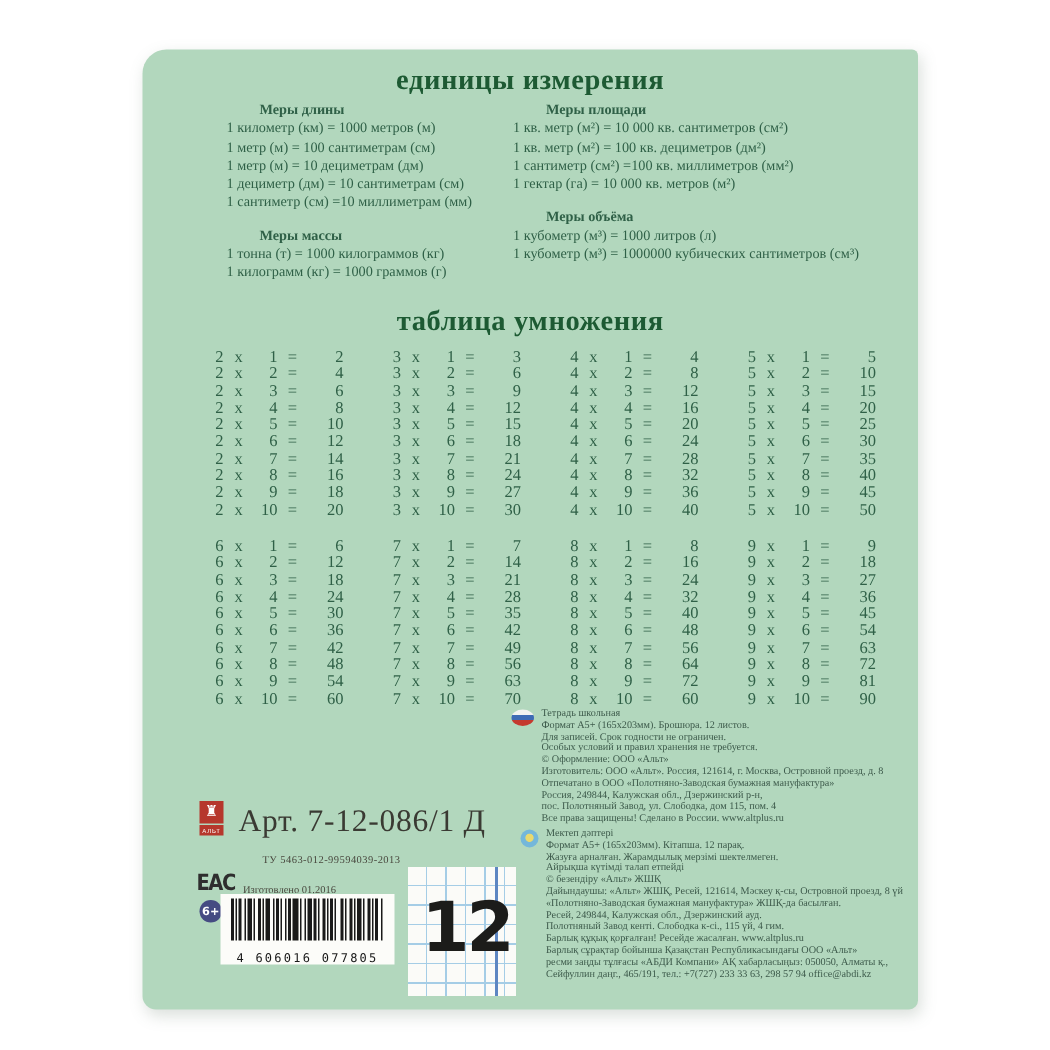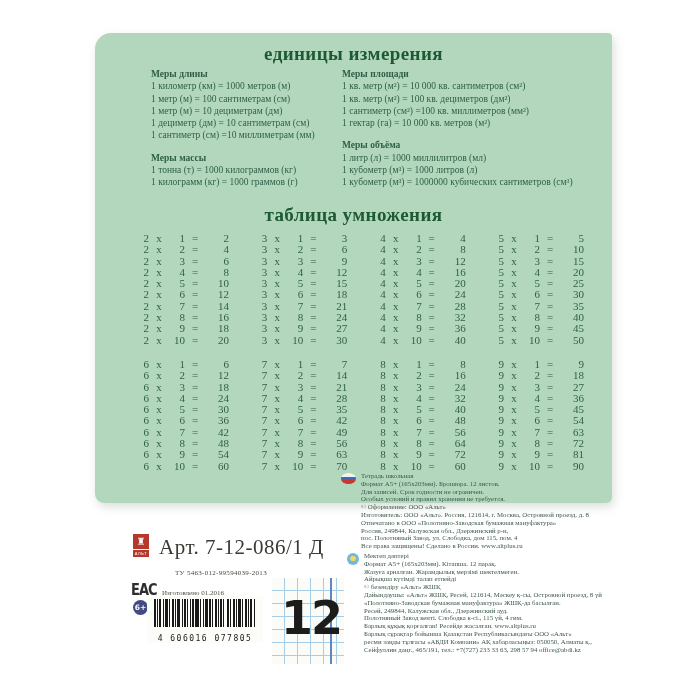--- a/index.html
+++ b/index.html
@@ -1,39 +1,39 @@
 <!DOCTYPE html>
 <html style="--card-green: #b2d7bd; --heading-green: #1d5a33; --text-green: #2f6047; --footer-text: #3d5a4b; --logo-red: #b6372c; --age-badge-blue: #454b82; --grid-blue: #a5cde6; --margin-line-blue: #5d86c2; --barcode-ink: #191919; --art-ink: #3a3a33;"><head>
 <meta charset="utf-8">
 <style>
   html,body { margin:0; padding:0; background:#ffffff; }
   .stage {
     position:relative; width:700px; height:700px; background:#ffffff;
     overflow:hidden; font-family:"Liberation Serif", serif;
   }
   .card {
-    position:absolute; left:95px; top:33px; width:517px; height:470px;
+    position:absolute; left:95px; top:33px; width:517px; height:640px;
     background:var(--card-green,#b2d7bd);
     border-radius:16px 4px 6px 9px;
     box-shadow: 2px 4px 10px rgba(110,130,115,0.25);
   }
   .section-title {
     position:absolute; left:0; width:100%; text-align:center;
     font-weight:bold; font-size:19px; letter-spacing:0.4px;
     color:var(--heading-green,#1d5a33);
   }
   .units-title { top:10px; }
   .mult-title { top:171px; }
 
   .units-col { position:absolute; top:35px; font-size:9.5px; line-height:12.3px;
     color:var(--text-green,#2f6047); }
   .units-col.left  { left:56px;  width:190px; }
   .units-col.right { left:247px; width:250px; }
   .unit-group + .unit-group { margin-top:10px; }
-  .unit-heading { font-weight:bold; }
+  .unit-heading { font-weight:bold;margin-left:22px; }
 
   .mult-tables {
     position:absolute; left:42px; right:28px; top:200px;
     display:grid; grid-template-columns:repeat(4,auto);
     justify-content:space-between; row-gap:13px;
     color:var(--text-green,#2f6047); font-size:11px;
   }
   .mult-row { display:flex; line-height:11.3px; }
   .mcell { display:inline-block; text-align:right; }
   .c-f  { width:12px; }
@@ -128,21 +128,20 @@
         <div>
             <div>1 кв. метр (м²) = 10 000 кв. сантиметров (см²)</div>
             <div>1 кв. метр (м²) = 100 кв. дециметров (дм²)</div>
             <div>1 сантиметр (см²) =100 кв. миллиметров (мм²)</div>
             <div>1 гектар (га) = 10 000 кв. метров (м²)</div>
           </div>
       </div>
       <div class="unit-group">
         <div class="unit-heading">Меры объёма</div>
         <div>
-            <div>1 литр (л) = 1000 миллилитров (мл)</div>
             <div>1 кубометр (м³) = 1000 литров (л)</div>
             <div>1 кубометр (м³) = 1000000 кубических сантиметров (см³)</div>
           </div>
       </div>
     </div>
 
     <div class="section-title mult-title">таблица умножения</div>
 
     <div class="mult-tables">
         <div>

